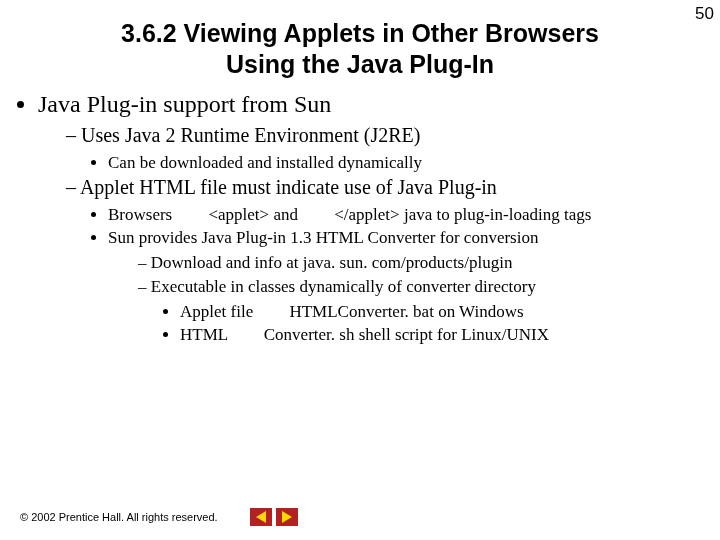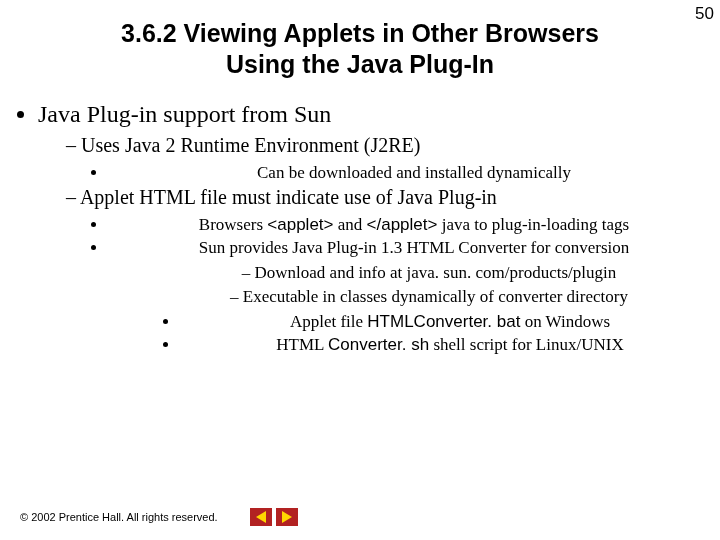--- a/index.html
+++ b/index.html
@@ -18,32 +18,32 @@
     top: 4px;
     right: 6px;
     font-family: Arial, Helvetica, sans-serif;
     font-size: 17px;
   }
   .title {
     font-family: Arial, Helvetica, sans-serif;
     font-weight: bold;
     font-size: 25px;
     text-align: center;
-    margin: 18px 70px 18px 70px;
+    margin: 18px 70px 8px 70px;
     line-height: 1.25;
   }
   ul.lvl1 { list-style: disc; margin: 0 0 0 38px; padding: 0; font-size: 24px; }
   ul.lvl2 { list-style: none; margin: 4px 0 0 28px; padding: 0; font-size: 20px; }
   ul.lvl2 > li::before { content: "– "; }
-  ul.lvl3 { list-style: disc; margin: 4px 0 0 42px; padding: 0; font-size: 17px; text-align: center; }
+  ul.lvl3 { list-style: disc; margin: 4px 0 0 42px; padding: 0; font-size: 17px; }
   ul.lvl4 { list-style: none; margin: 4px 0 0 30px; padding: 0; font-size: 17px; }
   ul.lvl4 > li::before { content: "– "; }
   ul.lvl5 { list-style: disc; margin: 4px 0 0 42px; padding: 0; font-size: 17px; }
   li { margin-bottom: 2px; line-height: 1.25; }
-  .mono { font-family: Liberation Sans, sans-serif; }
+  .mono { font-family: Liberation Serif, serif; margin-left: 32px; }
   .footer {
     position: absolute;
     left: 20px;
     bottom: 14px;
     display: flex;
     align-items: center;
     gap: 32px;
   }
   .copyright {
     font-family: Arial, Helvetica, sans-serif;

